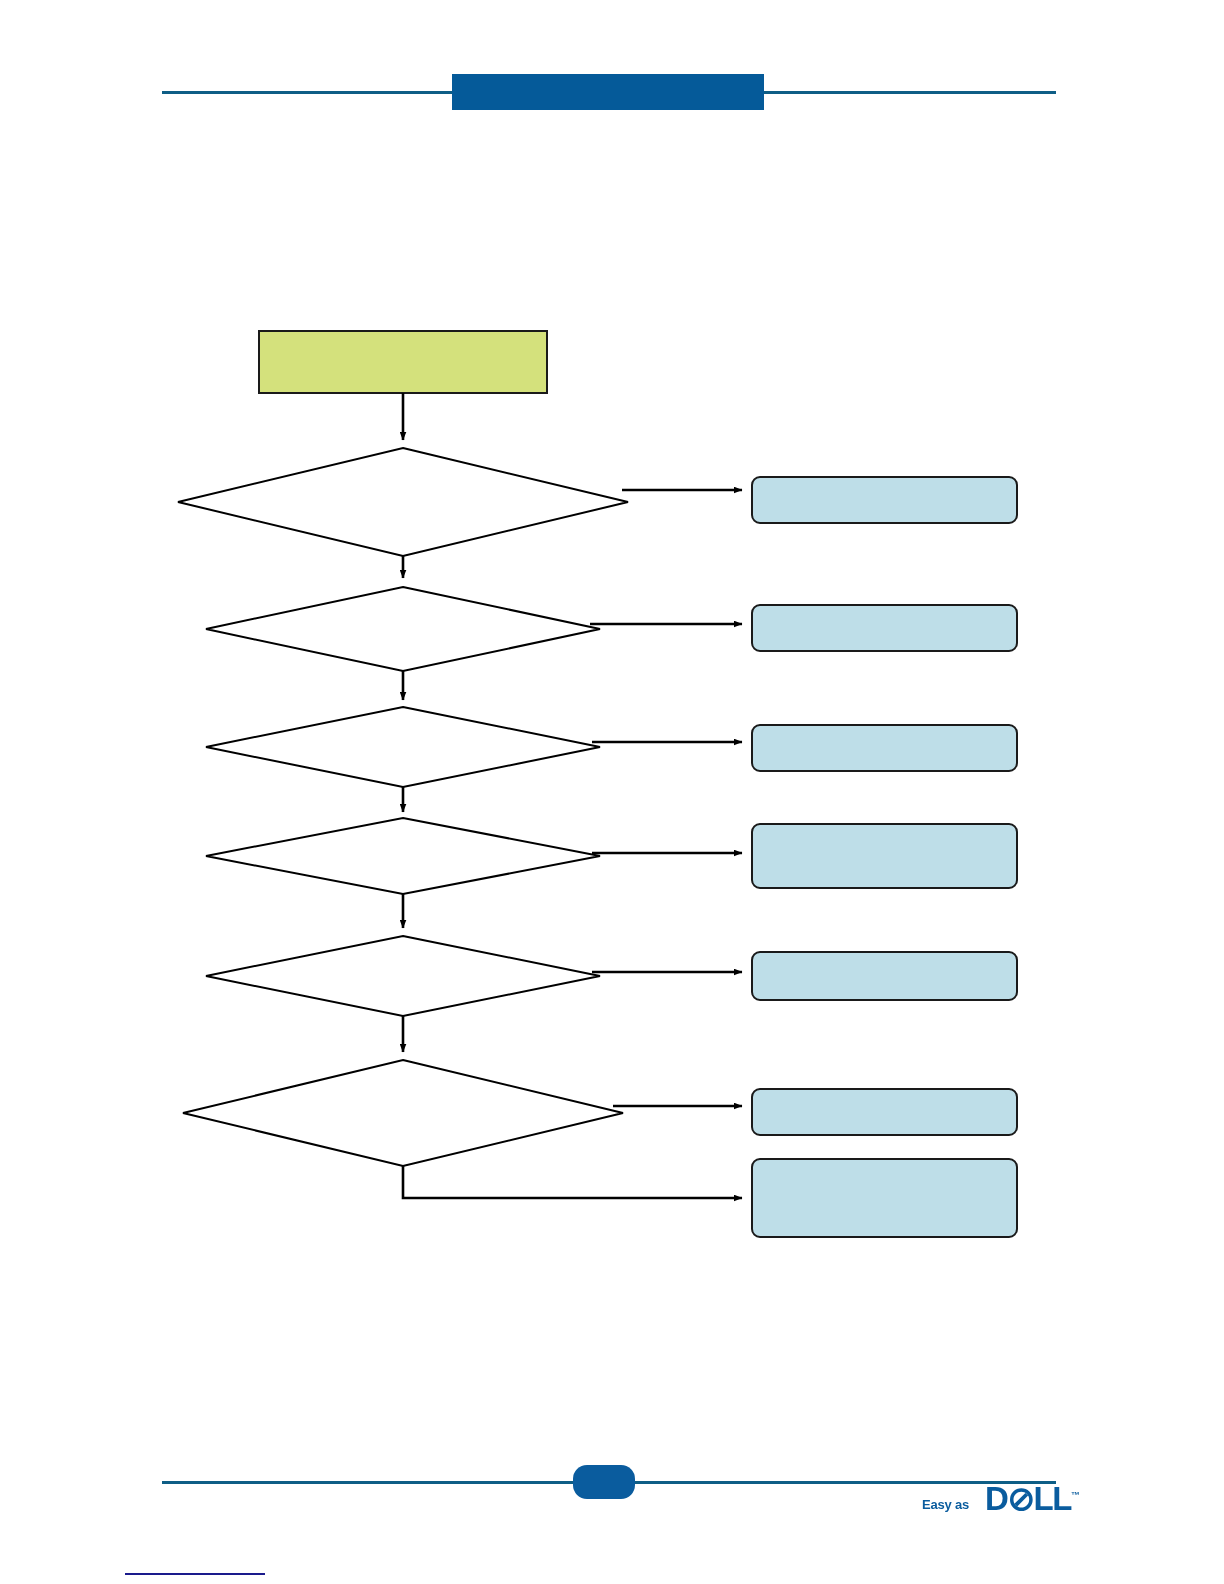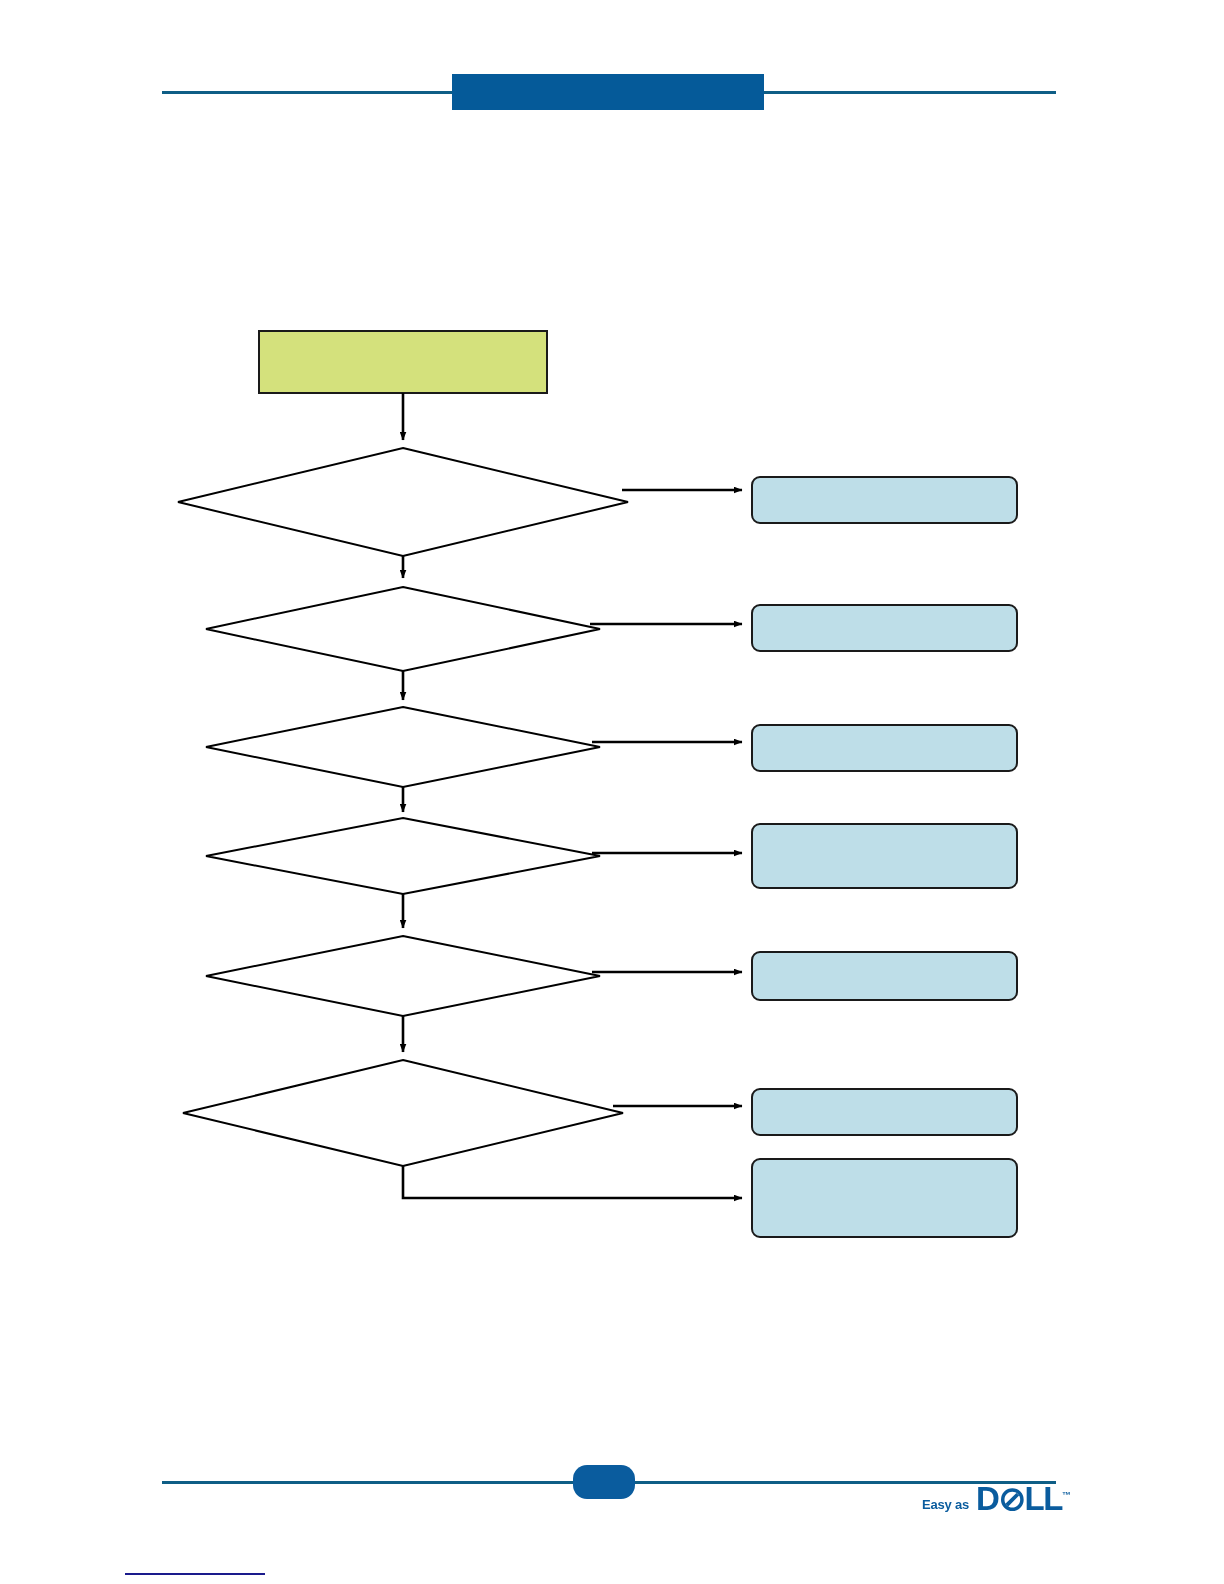--- a/index.html
+++ b/index.html
@@ -137,21 +137,21 @@
     white-space: nowrap;
     overflow: hidden;
   }
   .dell-logo {
     position: absolute;
     left: 922px;
     top: 1485px;
     height: 30px;
     display: flex;
     align-items: flex-end;
-    gap: 7px;
+    gap: 16px;
     color: #0A5C9E;
   }
   .dell-easy {
     font-size: 13px;
     font-weight: bold;
     letter-spacing: -.2px;
     padding-bottom: 3px;
   }
   .dell-mark {
     position: relative;

